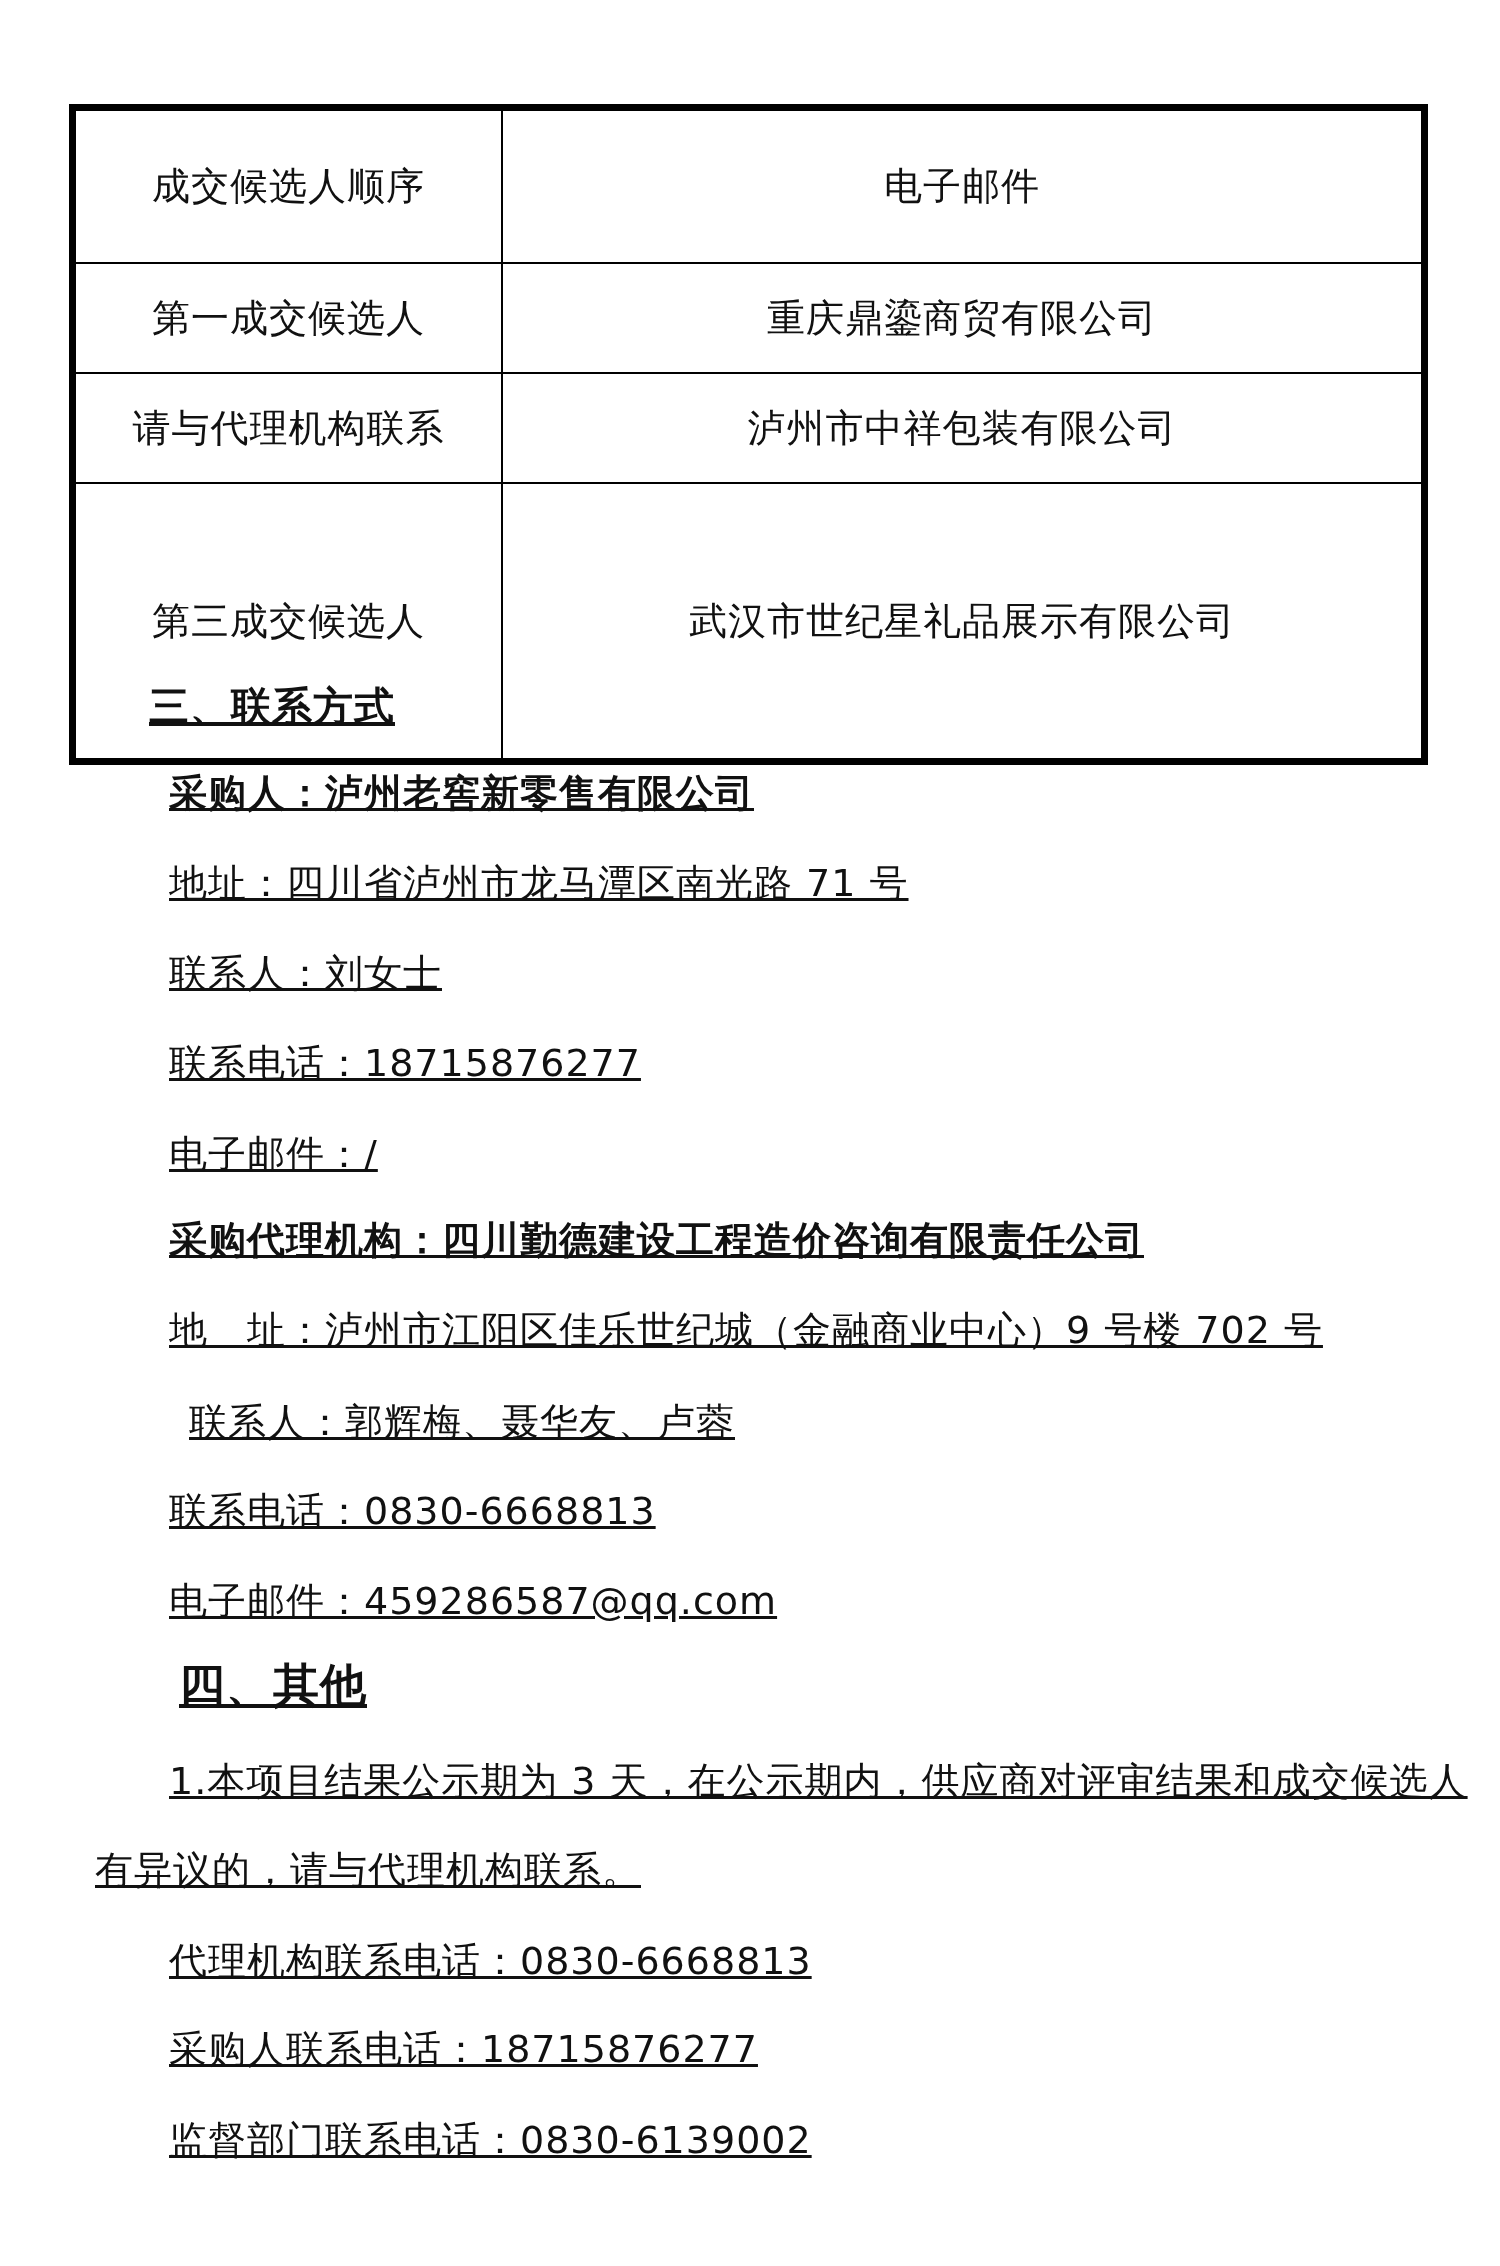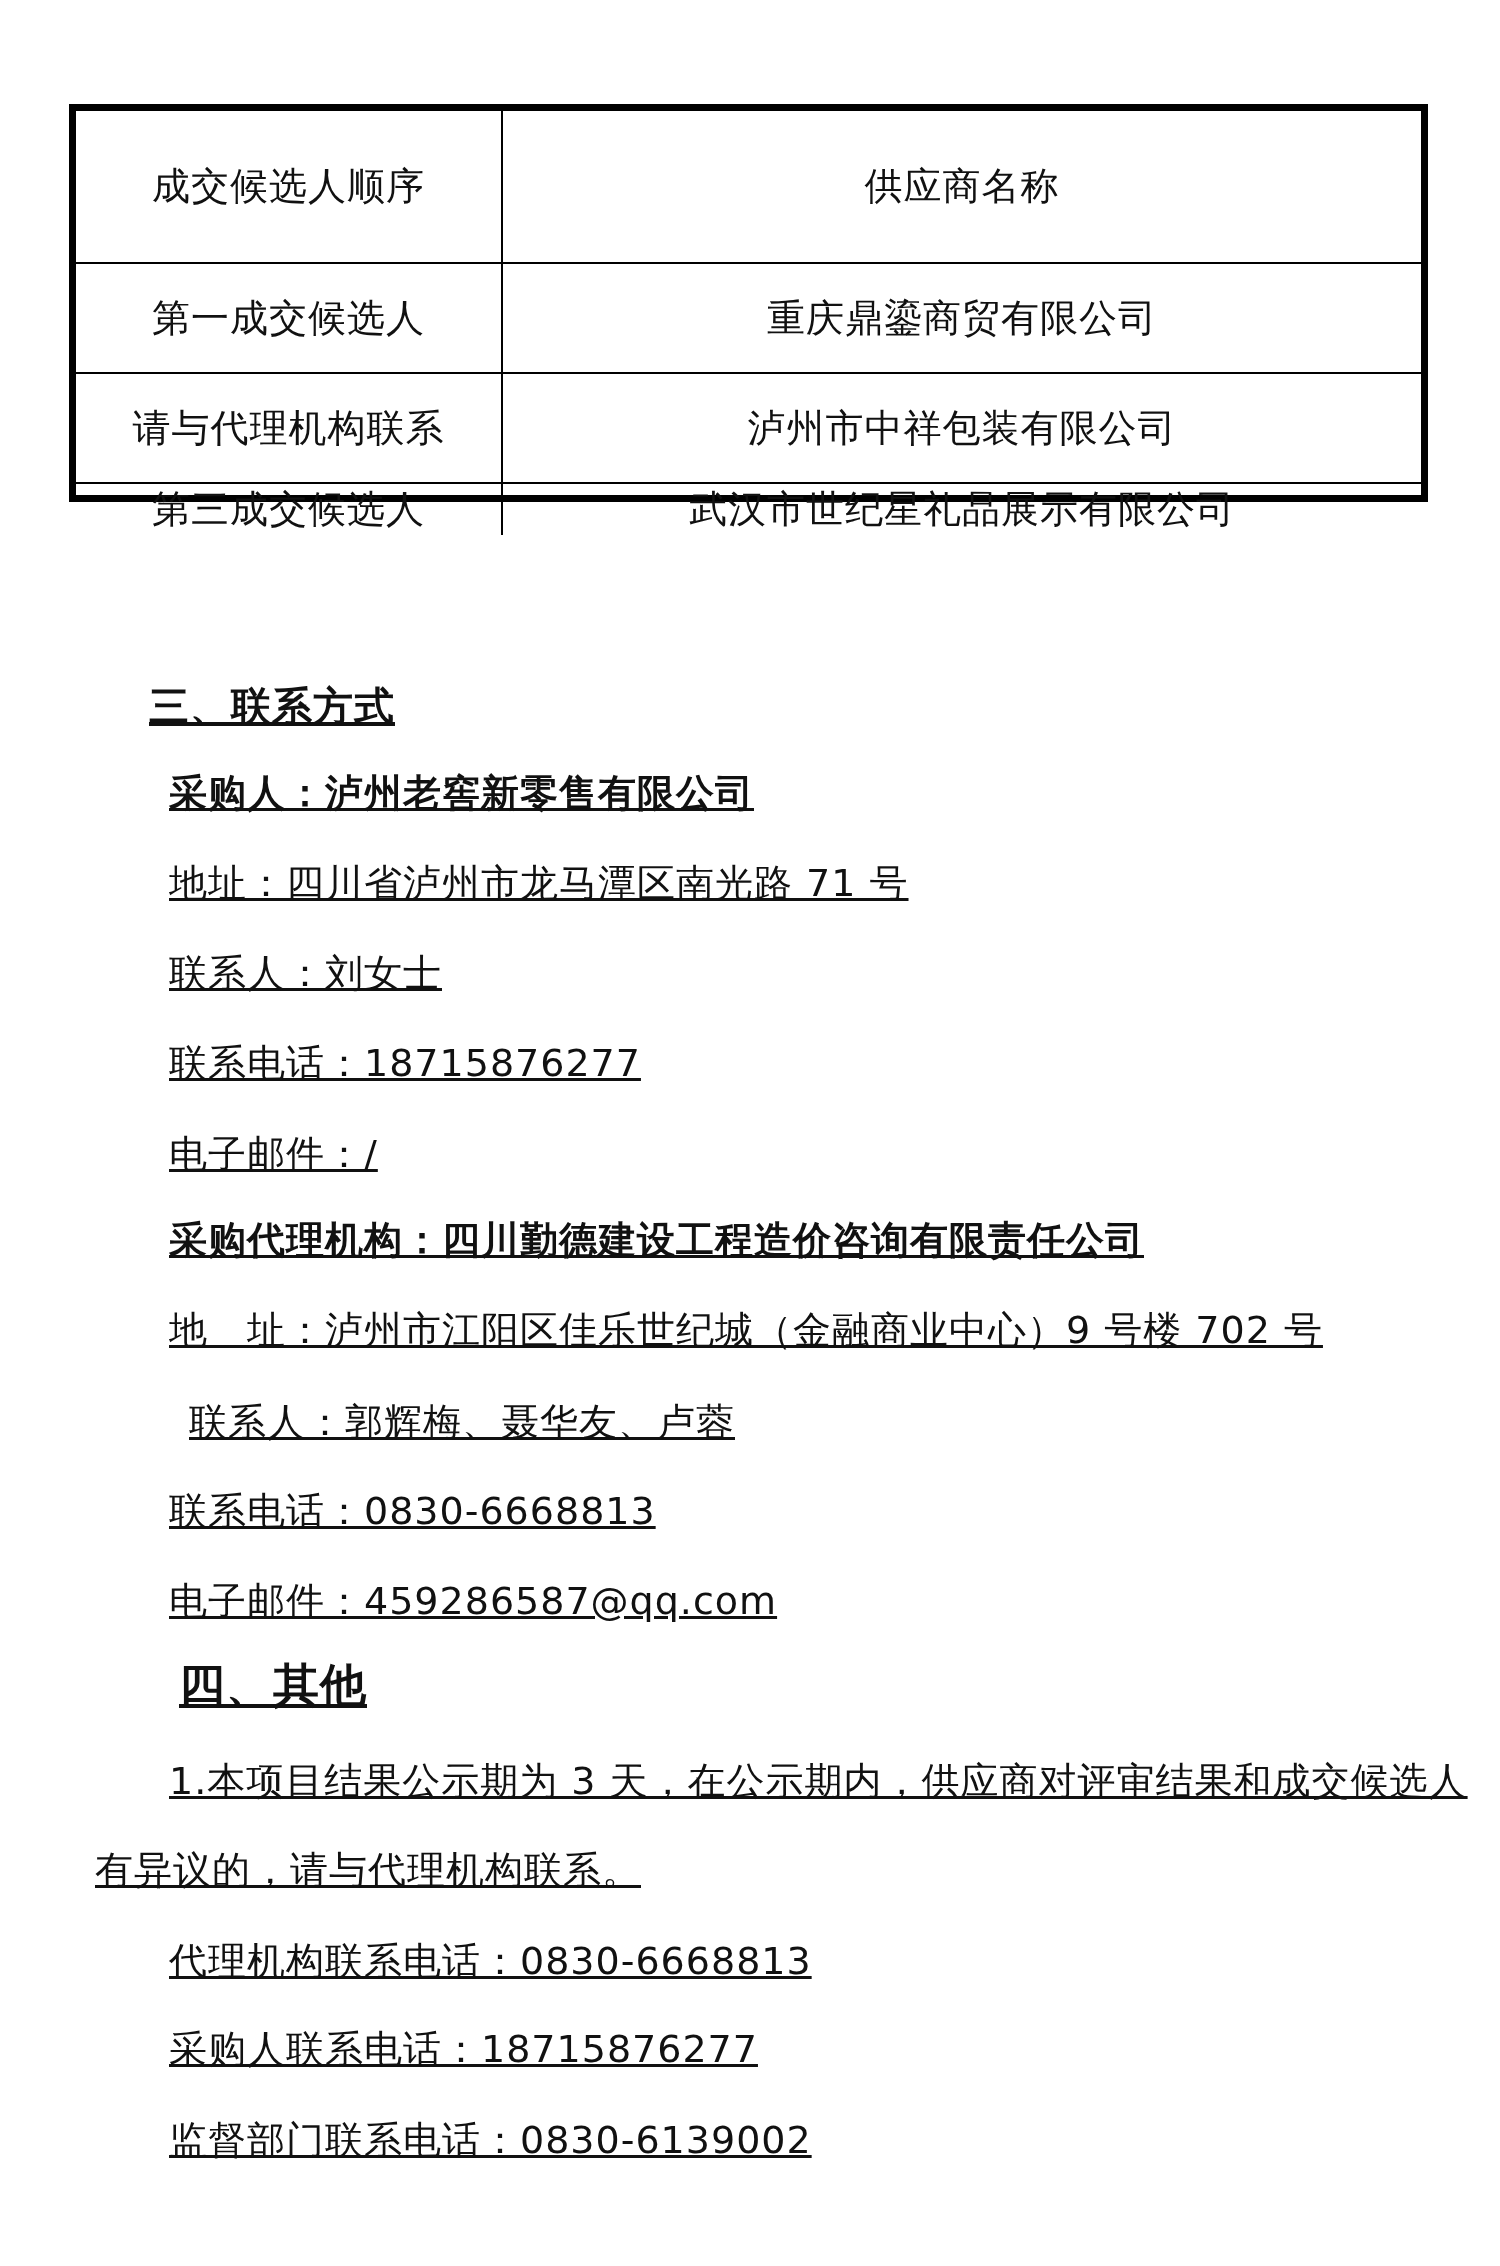--- a/index.html
+++ b/index.html
@@ -2,21 +2,21 @@
 <html><head>
 <meta charset="utf-8">
 <style>
   html, body { margin: 0; padding: 0; background: #ffffff; }
   body {
     width: 1500px; height: 2266px; position: relative; overflow: hidden;
     font-family: "DejaVu Sans", "Liberation Sans", sans-serif;
     color: #111111;
   }
   .table {
-    position: absolute; left: 69px; top: 104px; width: 1359px; height: 398px;
+    position: absolute; left: 69px; top: 104px; width: 1359px; height: 661px;
     border: 7px solid #000; box-sizing: border-box;
     display: grid; grid-template-columns: 427px 1fr;
     grid-template-rows: 153px 110px 110px 1fr;
   }
   .cell {
     display: flex; align-items: center; justify-content: center;
     font-size: 38px; letter-spacing: 1px; box-sizing: border-box;
     border-right: 2px solid #000; border-bottom: 2px solid #000;
   }
   .cell.c2 { border-right: none; }
@@ -28,21 +28,21 @@
   }
   .bold { font-weight: bold; }
   .h3 { font-size: 40px; font-weight: bold; }
   .h4 { font-size: 46px; font-weight: bold; }
 </style>
 </head>
 <body>
 
 <div class="table">
   <div class="cell">成交候选人顺序</div>
-  <div class="cell c2">供应商名称</div>
+  <div class="cell c2">电子邮件</div>
 
   <div class="cell">第一成交候选人</div>
   <div class="cell c2">重庆鼎鎏商贸有限公司</div>
 
   <div class="cell">请与代理机构联系</div>
   <div class="cell c2">泸州市中祥包装有限公司</div>
 
   <div class="cell last">第三成交候选人</div>
   <div class="cell c2 last">武汉市世纪星礼品展示有限公司</div>
 </div>

